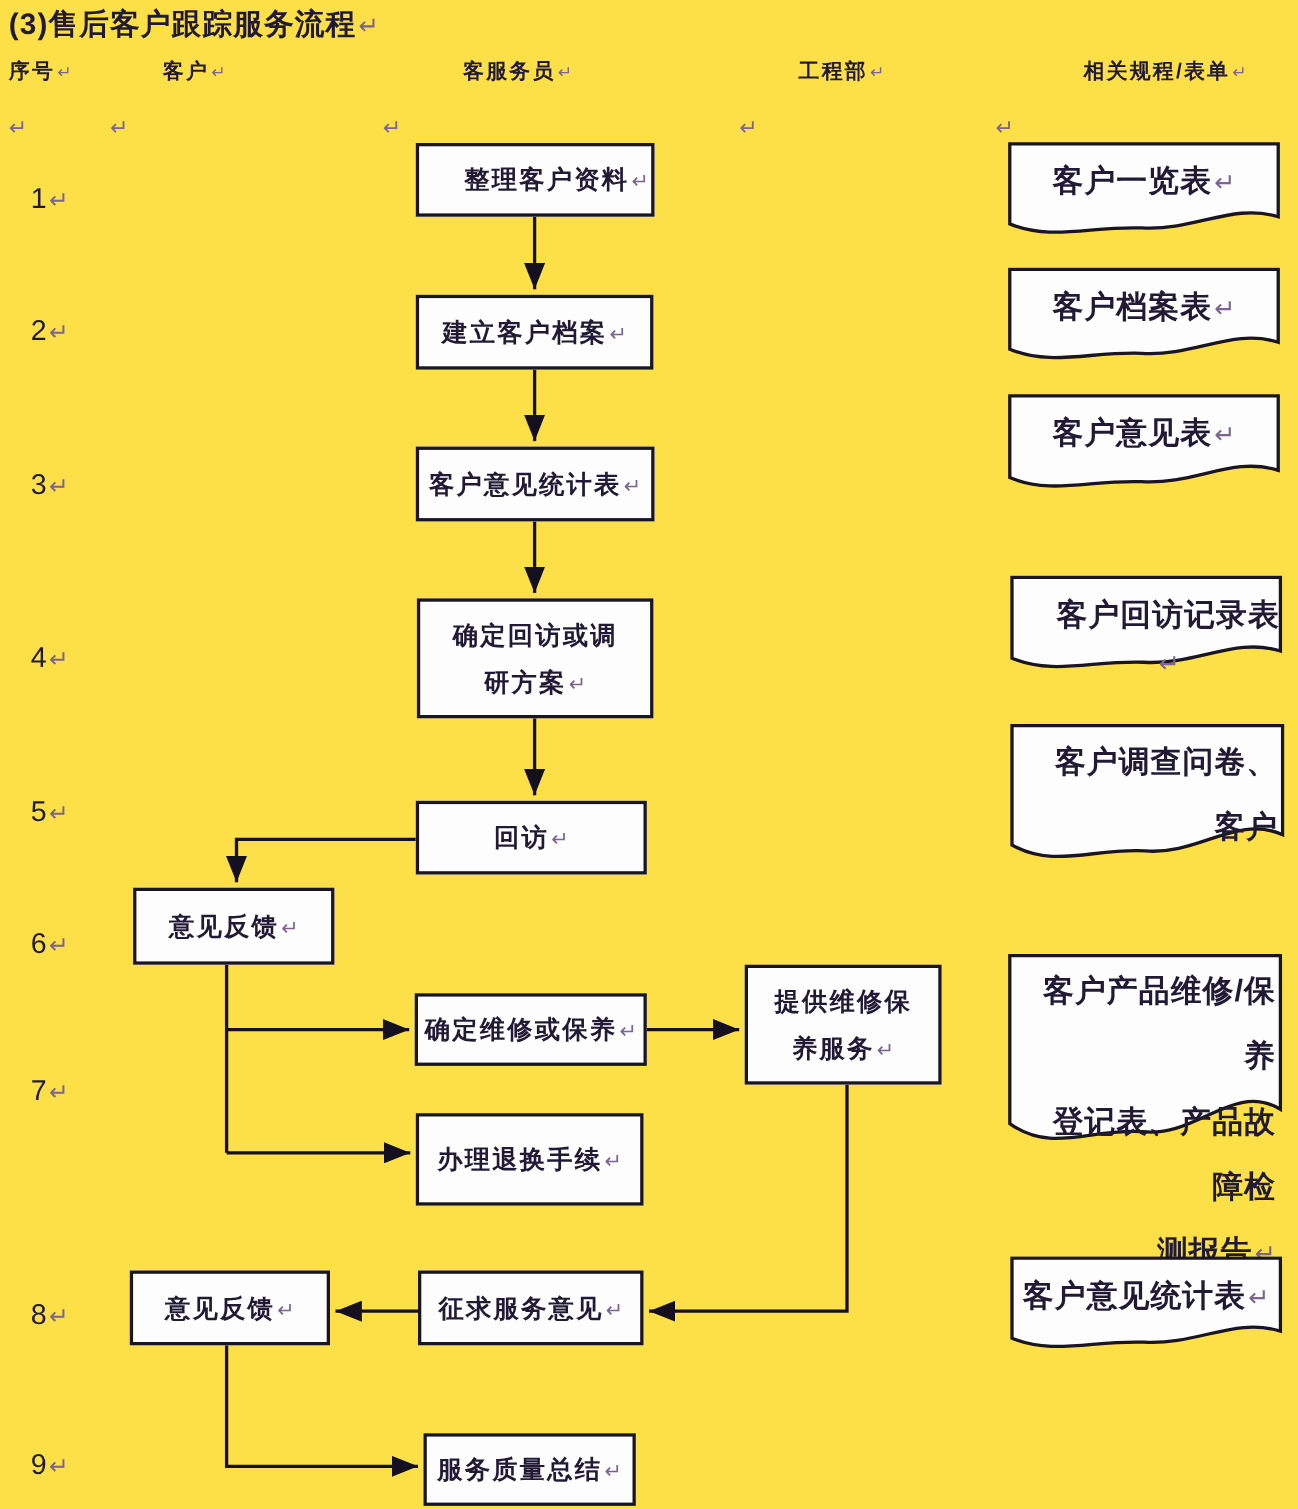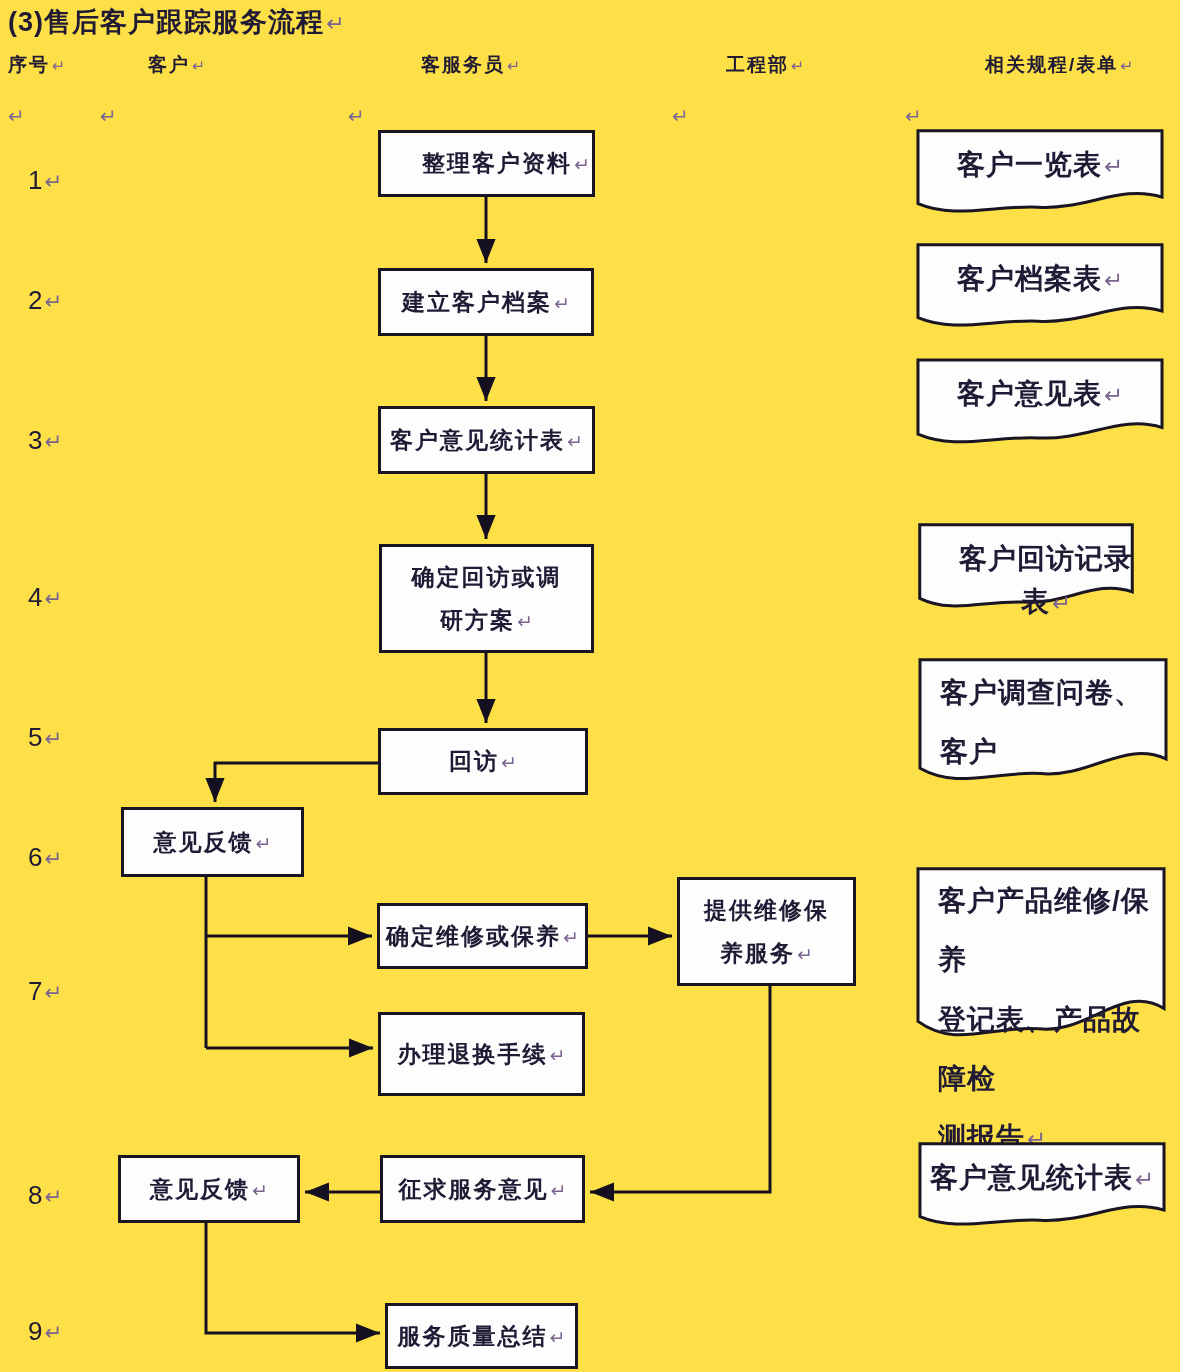--- a/index.html
+++ b/index.html
@@ -34,21 +34,21 @@
     font-size:23px;font-weight:bold;letter-spacing:2px;line-height:1.85;
     text-align:center;white-space:nowrap;
   }
   .doc{position:absolute;box-sizing:border-box;}
   .doc > svg{position:absolute;left:0;top:0;width:100%;height:100%;}
   .doctext{
     position:relative;padding-top:14px;text-align:center;
     font-size:28px;font-weight:bold;letter-spacing:1px;line-height:1.55;
   }
   .doc.left .doctext{
-    text-align:left;padding:6px 6px 0 22px;line-height:2.12;
+    text-align:right;padding:6px 6px 0 22px;line-height:2.12;
   }
   .connectors{position:absolute;left:0;top:0;}
 </style>
 </head>
 <body>
 
 <div class="canvas">
 
   <svg class="connectors" width="1180" height="1372" viewBox="0 0 1180 1372">
     <defs>
@@ -149,21 +149,21 @@
     <div class="doctext"><span>客户档案表</span><span class="pil">↵</span></div>
   </div>
 
   <div class="doc" style="left:916px;top:358px;width:248px;height:94px;">
     <svg viewBox="0 0 250 100" preserveAspectRatio="none">
       <path d="M2,2 H248 V74 C206,60 172,88 123,85 C76,83 40,98 2,81 Z" fill="#fdfdfe" stroke="#1a1523" stroke-width="3" vector-effect="non-scaling-stroke"></path>
     </svg>
     <div class="doctext"><span>客户意见表</span><span class="pil">↵</span></div>
   </div>
 
-  <div class="doc" style="left:918px;top:523px;width:216px;height:93px;padding-left:40px;">
+  <div class="doc" style="left:918px;top:523px;width:248px;height:93px;padding-left:40px;">
     <svg viewBox="0 0 250 100" preserveAspectRatio="none">
       <path d="M2,2 H248 V74 C206,60 172,88 123,85 C76,83 40,98 2,81 Z" fill="#fdfdfe" stroke="#1a1523" stroke-width="3" vector-effect="non-scaling-stroke"></path>
     </svg>
     <div class="doctext"><span>客户回访记录表</span><span class="pil">↵</span></div>
   </div>
 
   <div class="doc left" style="left:918px;top:657px;width:250px;height:134px;">
     <svg viewBox="0 0 250 100" preserveAspectRatio="none">
       <path d="M2,2 H248 V76 C206,62 172,90 123,87 C76,85 40,99 2,83 Z" fill="#fdfdfe" stroke="#1a1523" stroke-width="3" vector-effect="non-scaling-stroke"></path>
     </svg>

